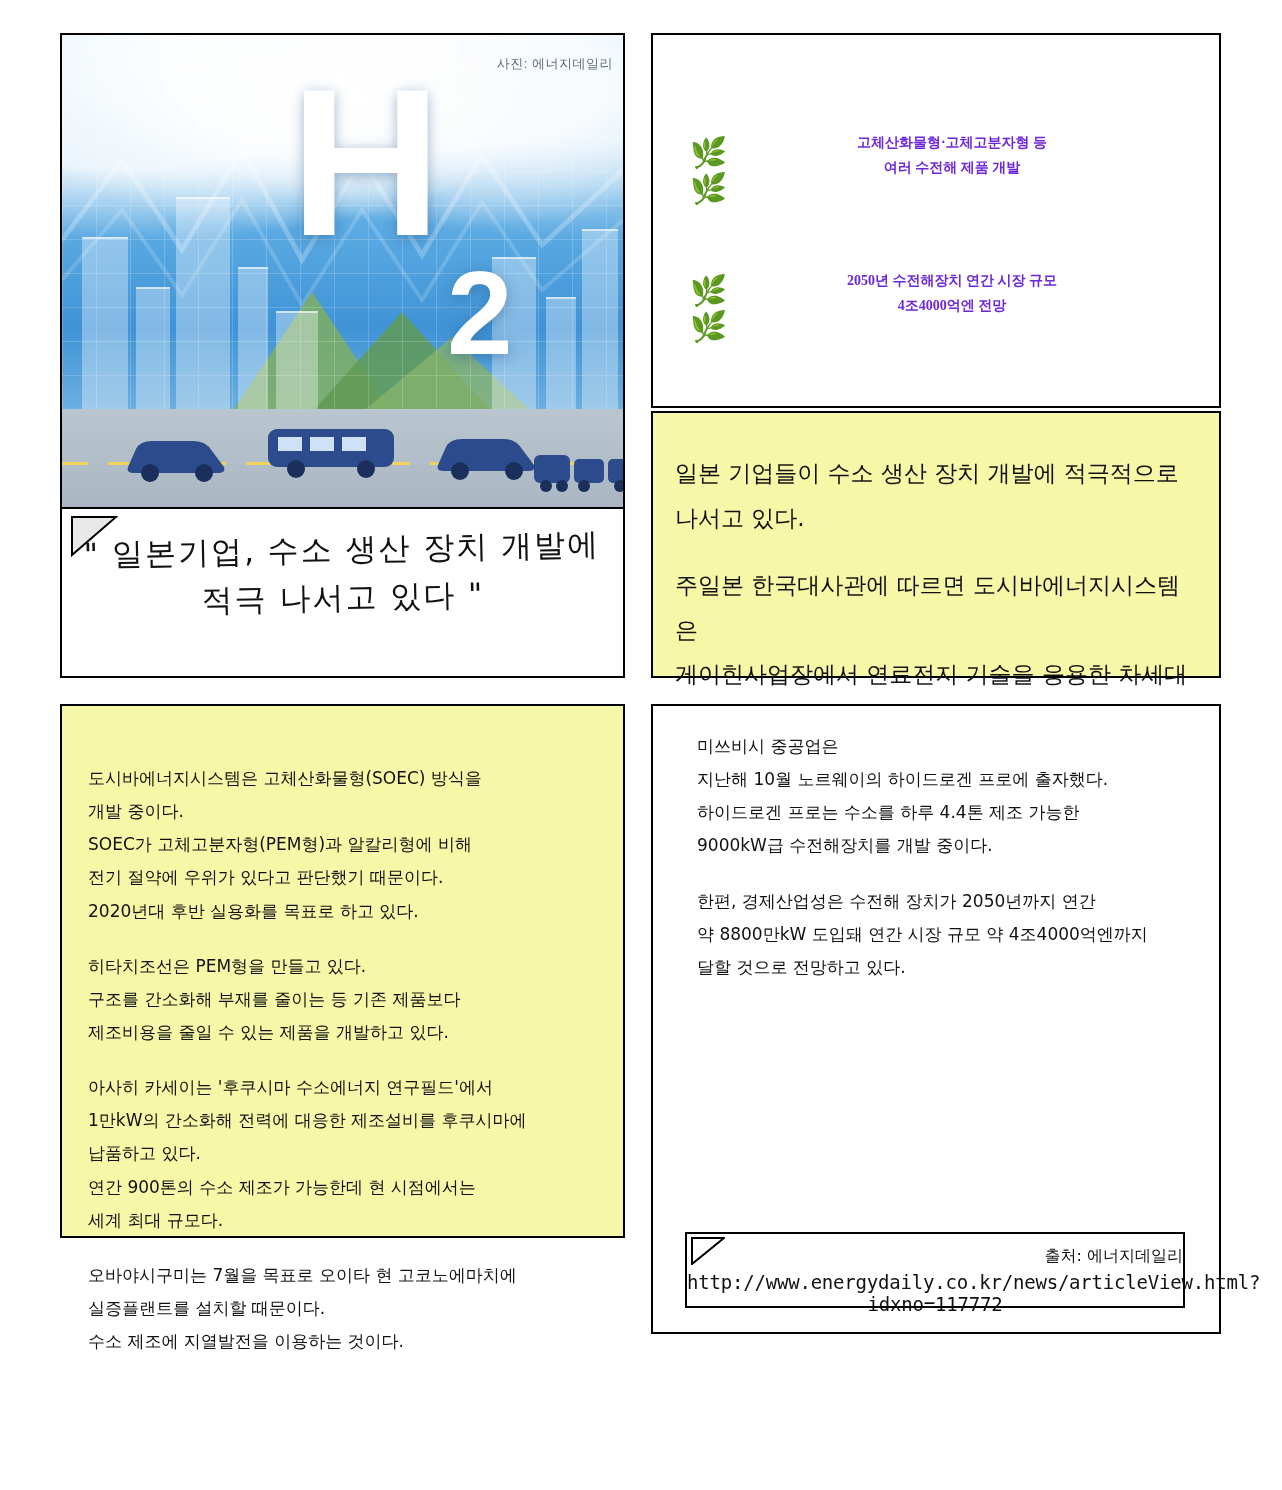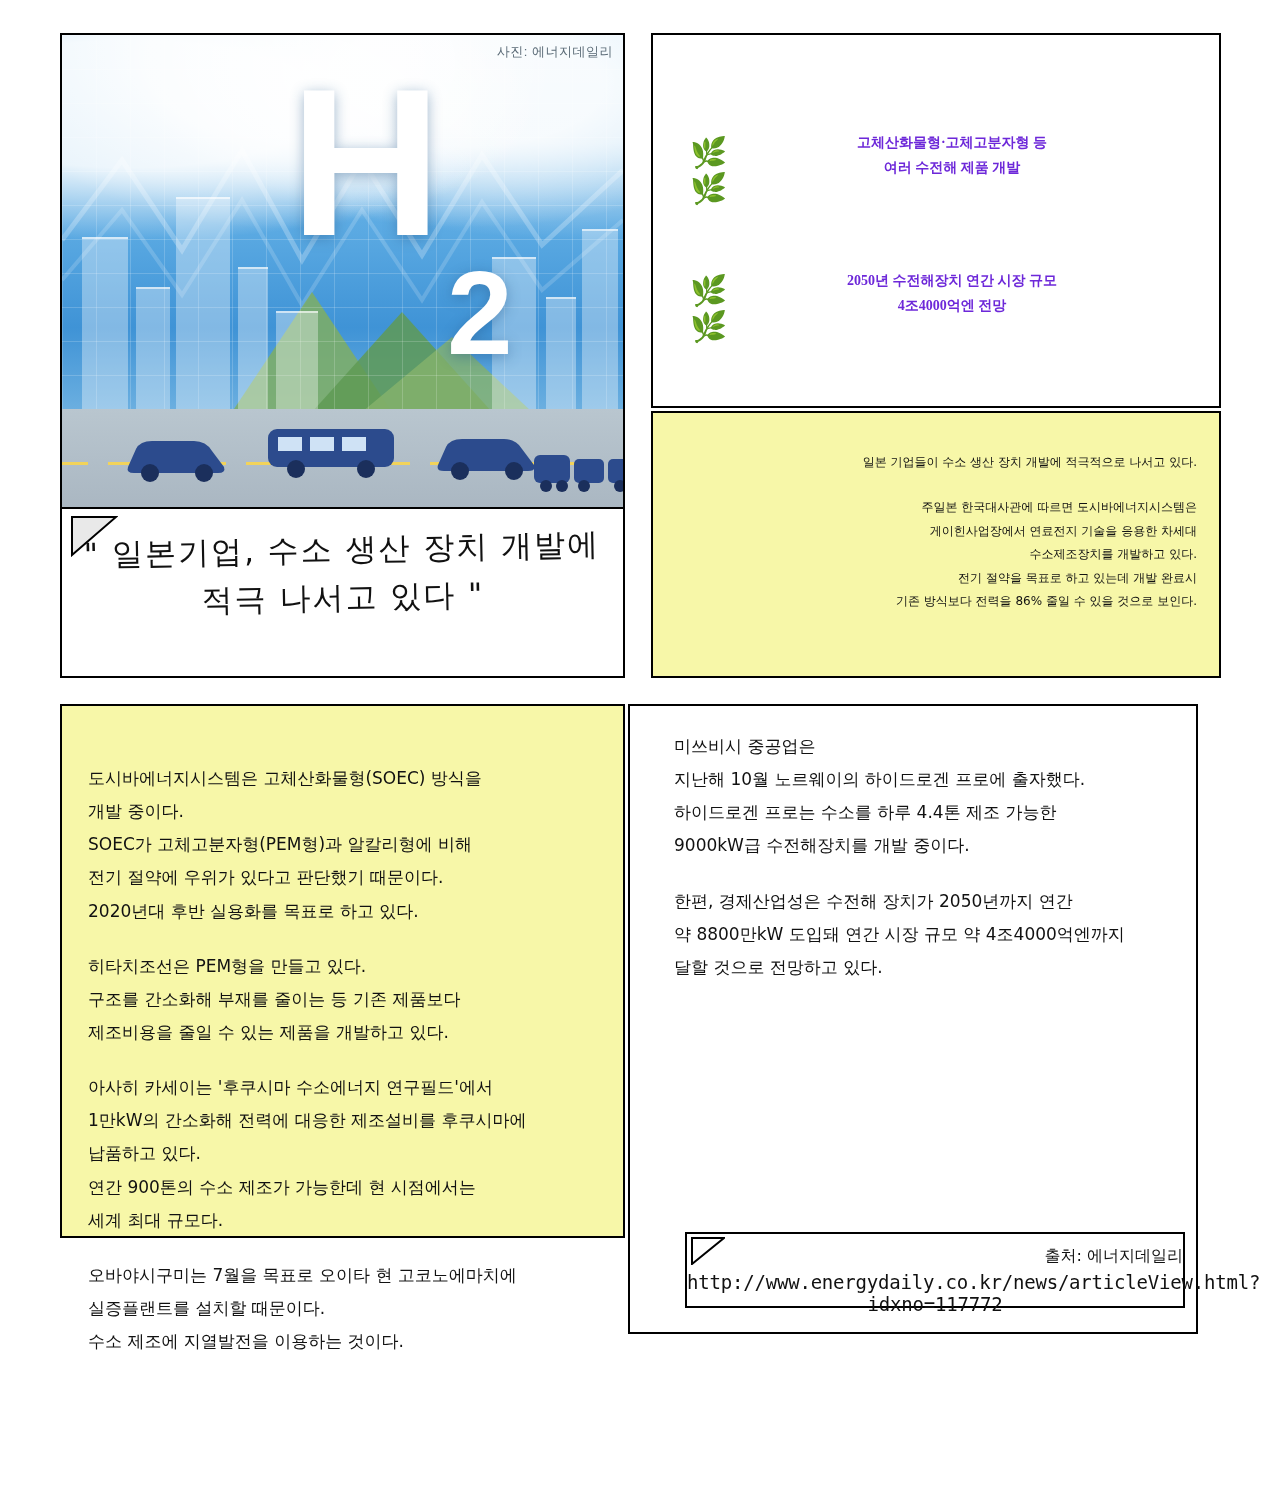--- a/index.html
+++ b/index.html
@@ -92,21 +92,21 @@
   .h2-sub {
     position: absolute;
     left: 385px; top: 210px;
     color: #ffffff;
     font-weight: bold;
     font-size: 118px;
     text-shadow: 0 3px 14px rgba(40,90,140,.45);
   }
   .credit {
     position: absolute;
-    right: 10px; top: 8px;
+    right: 10px; top: 20px;
     color: #5b6b77;
     font-size: 13px;
     letter-spacing: .5px;
   }
 
   
   .caption-box {
     position: absolute;
     left: 0; top: 472px;
     width: 100%;
@@ -172,24 +172,23 @@
   #lead-panel {
     left: 651px;
     top: 411px;
     width: 570px;
     height: 267px;
     background: #f7f7a8;
   }
   #lead-panel .inner {
     padding: 38px 22px 0 22px;
     font-family: "DejaVu Sans", sans-serif;
-    font-size: 12px;
+    font-size: 23px;
     line-height: 1.95;
     color: #111;
-    text-align: right;
   }
   .para { margin: 0 0 22px 0; white-space: pre-line; }
   .para:last-child { margin-bottom: 0; }
 
   
   #body-left-panel {
     left: 60px;
     top: 704px;
     width: 565px;
     height: 534px;
@@ -198,21 +197,21 @@
   #body-left-panel .inner {
     padding: 56px 28px 0 26px;
     font-family: "DejaVu Sans", sans-serif;
     font-size: 17px;
     line-height: 1.95;
     color: #111;
   }
 
   
   #body-right-panel {
-    left: 628px;
+    left: 651px;
     top: 704px;
     width: 570px;
     height: 630px;
     background: #fff;
   }
   #body-right-panel .inner {
     padding: 24px 22px 0 44px;
     font-family: "DejaVu Sans", sans-serif;
     font-size: 17px;
     line-height: 1.95;

